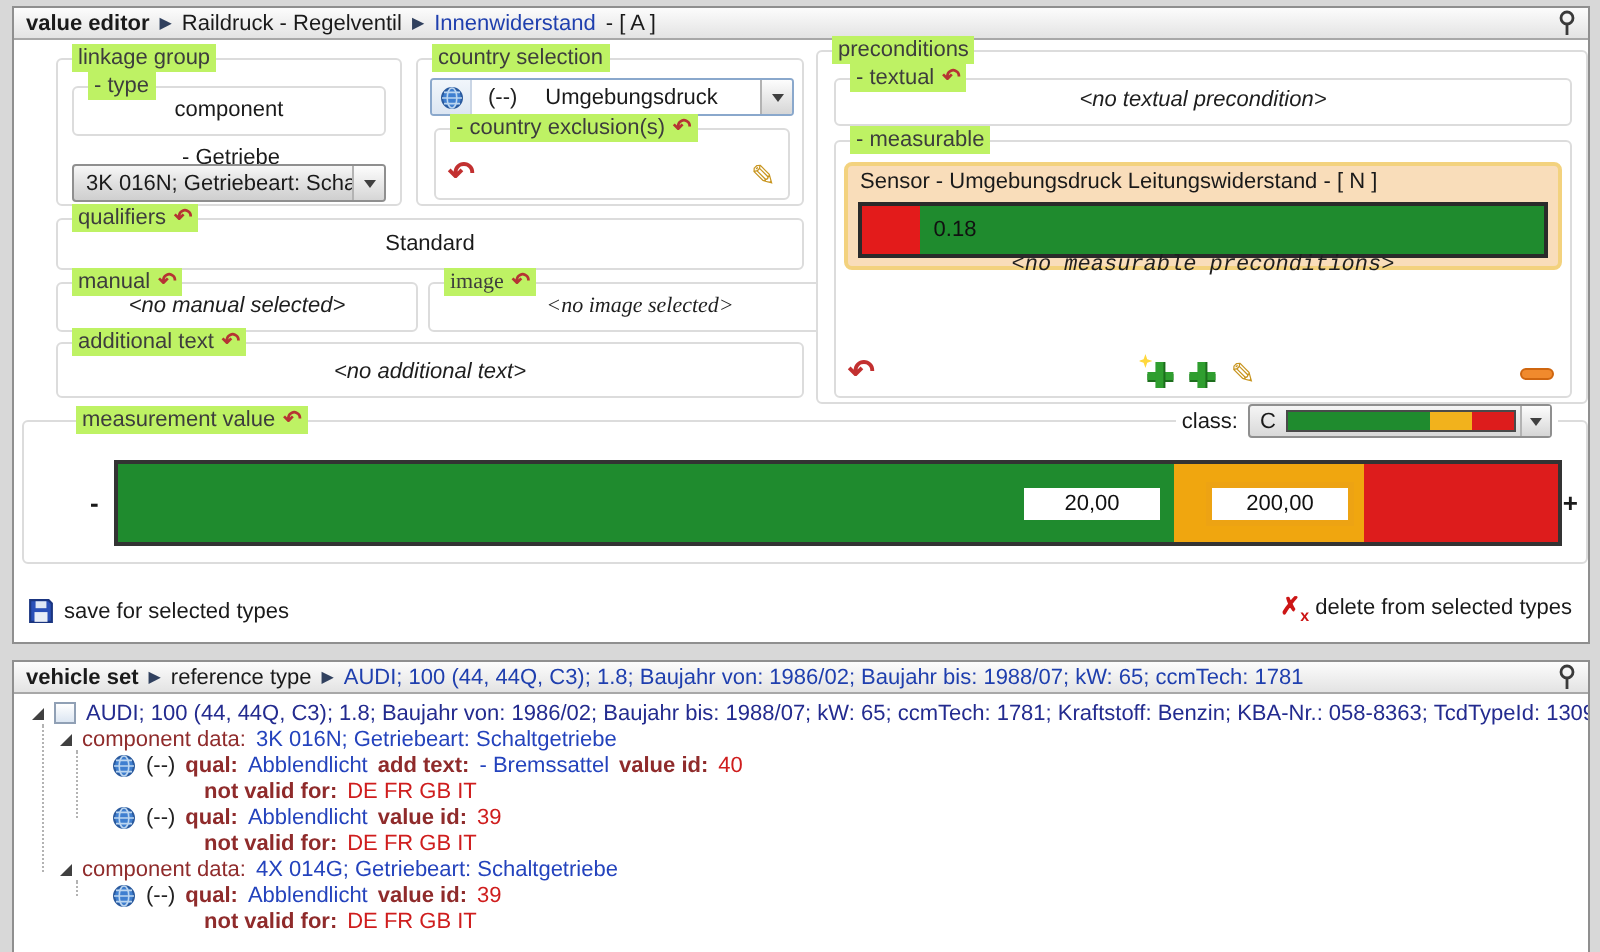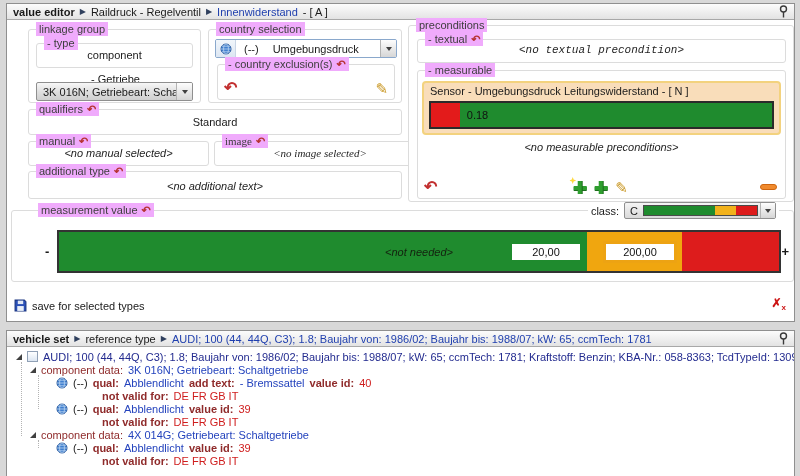--- a/index.html
+++ b/index.html
@@ -17,21 +17,21 @@
     border-bottom:1px solid #a8a8a8; display:flex; align-items:center;
     padding:0 6px; gap:5px; white-space:nowrap; overflow:hidden;
   }
   .b { font-weight:bold; }
   .arrow { color:#30405e; font-size:8px; line-height:1; }
   .blue  { color:#1f3fae; }
   .pin { margin-left:auto; flex:0 0 auto; display:flex; }
   .pbody { position:relative; width:100%; height:calc(100% - 16px); }
 
   .gb { position:absolute; border:1px solid #dcdcdc; border-radius:3px; background:#fff; }
-  .lg { position:absolute; top:-8px; left:7px; height:14px; background:#f0abfc; padding:0 3px;
+  .lg { position:absolute; top:-8px; left:7px; height:14px; background:#bef264; padding:0 3px;
         color:#3d3d3d; display:flex; align-items:center; gap:4px; white-space:nowrap; }
   .undo { color:#b63333; font-weight:bold; font-size:11px; line-height:1; cursor:default; }
   .undo-big { color:#c23030; font-weight:bold; font-size:16px; line-height:1; }
   .refresh { color:#2e9e2e; font-weight:bold; font-size:11px; line-height:1; }
   .pencil { color:#c8951f; font-size:15px; line-height:1; }
   .centered { position:absolute; left:0; right:0; text-align:center; }
   .ph { font-style:italic; color:#1e1e1e; }
 
   
   .dd { position:absolute; border:1px solid #8f8f8f; border-radius:2px;
@@ -65,30 +65,30 @@
   #qual-val      { top:6px; }
   #gb-manual     { left:21px; top:121px; width:181px; height:25px; }
   #gb-image      { left:207px; top:121px; width:212px; height:25px;font-family:Liberation Serif, serif; }
   .small-val     { top:5px; }
   #gb-addtext    { left:21px; top:151px; width:374px; height:28px; }
   #addtext-val   { top:8px; }
 
   
   #gb-precond   { left:401px; top:5px; width:386px; height:177px; }
   #gb-textual   { left:8px; top:13px; width:369px; height:24px; }
-  #textual-val  { top:4px;font-family:Liberation Mono, monospace; }
+  #textual-val  { top:4px; }
   #gb-measurable{ left:8px; top:44px; width:369px; height:129px; }
   #sensor-box { position:absolute; left:4px; top:10px; width:359px; height:54px;
                 background:#f9ddba; border:2px solid #f3d27e; border-radius:4px; }
   #sensor-title { padding:2px 6px; white-space:nowrap; color:#1a1a1a; }
   #sensor-bar { position:absolute; left:5px; right:5px; top:18px; height:28px;
                 border:2px solid #2a2a2a; background:#1f8b2e; }
   #sensor-red { position:absolute; left:0; top:0; bottom:0; width:8.6%; background:#e31b1b; }
   #sensor-val { position:absolute; left:10.5%; top:50%; transform:translateY(-50%); color:#111; }
-  #meas-empty { top:70px; }
+  #meas-empty { top:56px;font-family:Liberation Mono, monospace; }
   #meas-icons { position:absolute; left:6px; right:8px; bottom:3px; height:16px; }
   #meas-undo  { position:absolute; left:0; top:0; }
   #meas-center{ position:absolute; left:50%; top:1px; transform:translateX(-50%);
                 display:flex; align-items:center; gap:8px; }
   .plus { position:relative; width:13px; height:13px; display:inline-block; }
   .plus::before { content:""; position:absolute; left:0; top:4.5px; width:13px; height:4px;
                   background:#2f9e2f; box-shadow:0 1px 0 #1c6e1c; }
   .plus::after  { content:""; position:absolute; top:0; left:4.5px; width:4px; height:13px;
                   background:#2f9e2f; box-shadow:1px 0 0 #1c6e1c; }
   .spark { position:absolute; left:-4px; top:-4px; width:7px; height:7px; background:#ffd83d;
@@ -237,21 +237,21 @@
     <div class="gb" id="gb-image">
       <div class="lg">
         <span>image</span>
         <span class="undo">↶</span>
       </div>
       <div class="centered small-val ph">&lt;no image selected&gt;</div>
     </div>
 
     <div class="gb" id="gb-addtext">
       <div class="lg">
-        <span>additional type</span>
+        <span>additional text</span>
         <span class="undo">↶</span>
       </div>
       <div class="centered ph" id="addtext-val">&lt;no additional text&gt;</div>
     </div>
 
     <div class="gb" id="gb-precond">
       <div class="lg">
           <span>preconditions</span>
         </div>
       <div class="gb" id="gb-textual">
@@ -305,36 +305,36 @@
               <span class="tri-down"></span>
             </span>
         </span>
       </div>
       <span id="meas-minus">-</span>
       <span id="meas-plus">+</span>
       <div id="mbar">
         <div class="seg-g"></div>
         <div class="seg-y"></div>
         <div class="seg-r"></div>
-        <div id="notneeded">&lt;not needed&gt;</div>
         <div class="limit-box" id="box20">20,00</div>
         <div class="limit-box" id="box200">200,00</div>
       </div>
     </div>
 
     <div id="save-row">
       <svg width="13" height="13" viewBox="0 0 12 12">
           <path d="M1 1h8.5L11 2.5V11H1z" fill="#2a50b8" stroke="#1a3580"></path>
           <rect x="3" y="6.5" width="6" height="4.5" fill="#e8eef8"></rect>
           <rect x="3.5" y="1.5" width="5" height="3.2" fill="#dfe7f5"></rect>
         </svg>
       <span>save for selected types</span>
     </div>
     <div id="del-row">
       <span class="xwrap"><span>✗</span><span class="xsmall">x</span></span>
+      <span>delete from selected types</span>
     </div>
   </div>
 </div>
 
 <div class="panel" id="panel-vehicle">
   <div class="phead">
     <span class="b">vehicle set</span>
     <span class="arrow">▶</span>
     <span>reference type</span>
     <span class="arrow">▶</span>

